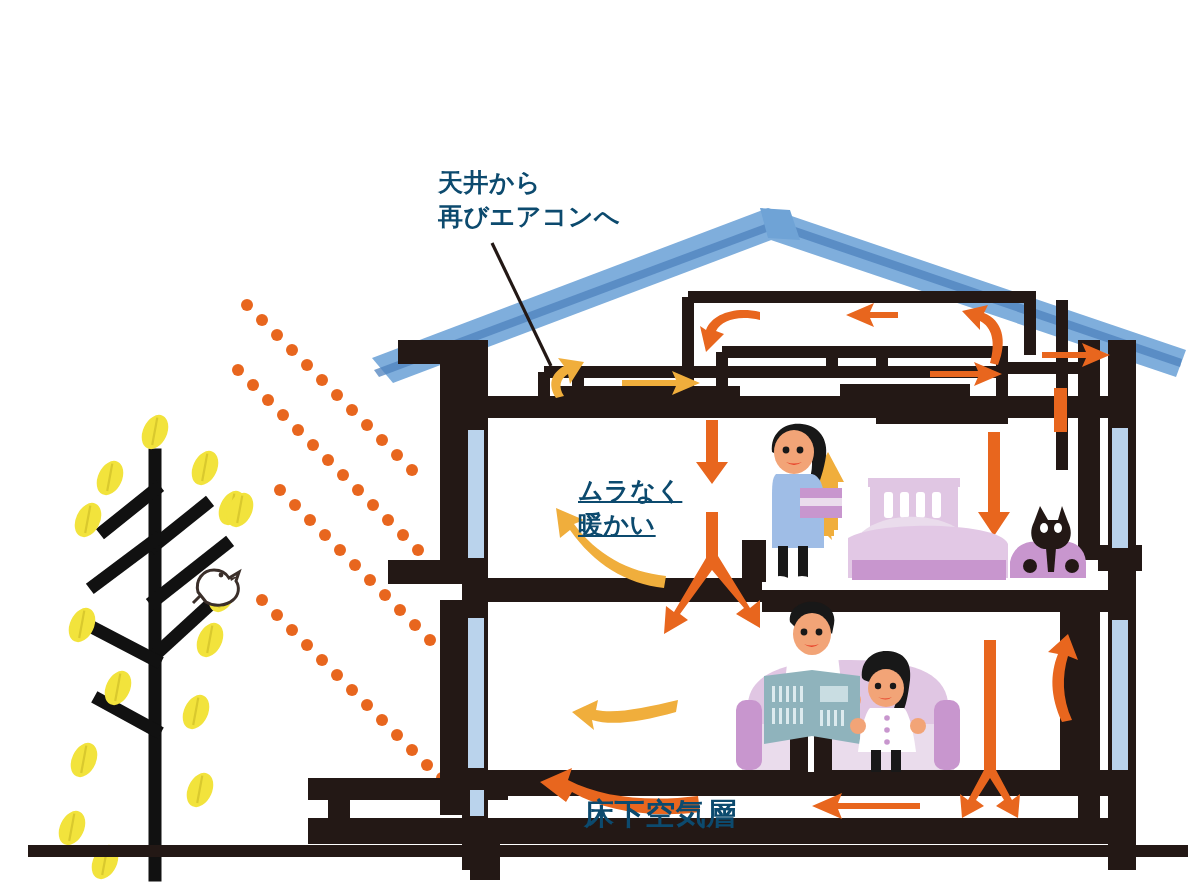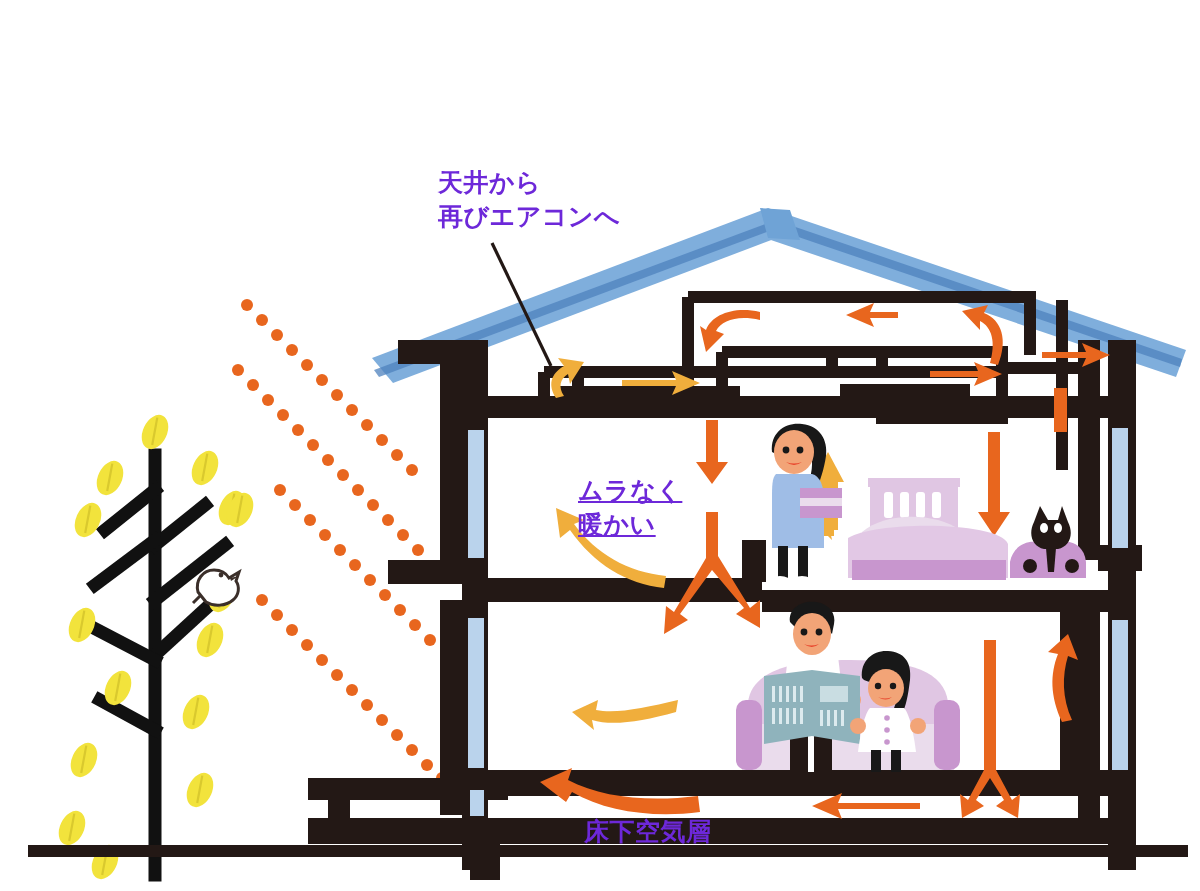--- a/index.html
+++ b/index.html
@@ -1,24 +1,24 @@
 <!DOCTYPE html>
 <html><head>
 <meta charset="utf-8">
 <style>
   html,body{margin:0;padding:0;background:#ffffff;}
   body{width:1200px;height:891px;overflow:hidden;
        font-family:"Liberation Sans","DejaVu Sans",sans-serif;}
   #stage{position:relative;width:1200px;height:891px;background:#fff;}
   #stage svg{display:block;}
-  .lbl{position:absolute;color:#6d28d9;font-weight:700;letter-spacing:.02em;
+  .lbl{position:absolute;color:#0c4a6e;font-weight:700;letter-spacing:.02em;
        white-space:pre;line-height:1.35;}
   #label-ceiling{left:438px;top:166px;font-size:25px;}
   #label-even{left:578px;top:474px;font-size:25px;text-decoration:underline;}
-  #label-underfloor{left:584px;top:794px;font-size:25px;margin-top:21px;}
+  #label-underfloor{left:584px;top:794px;font-size:30px;}
 </style>
 </head>
 <body>
 
 <div id="stage">
 
 <svg width="1200" height="891" viewBox="0 0 1200 891">
 
   <defs>
     <g id="leafShape">

